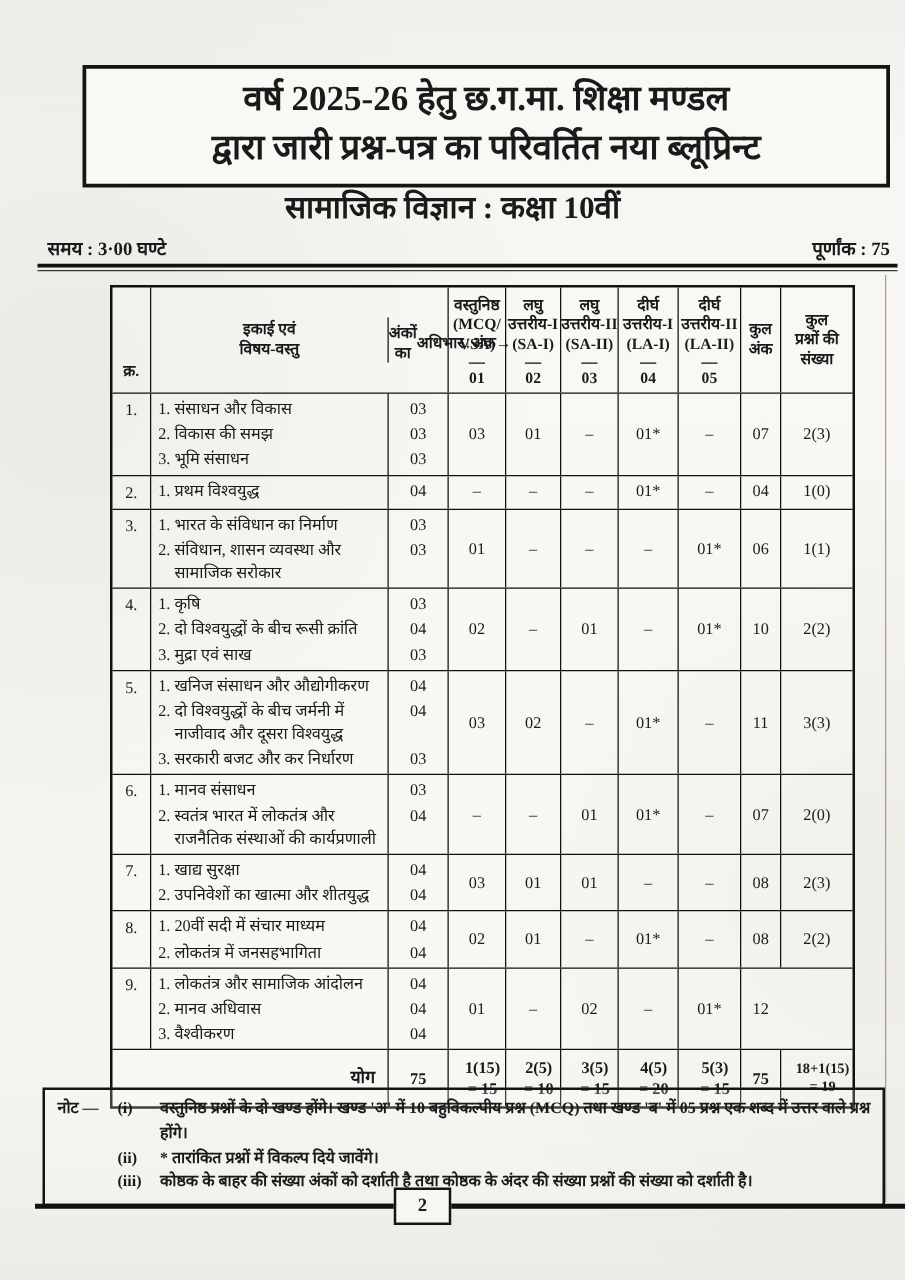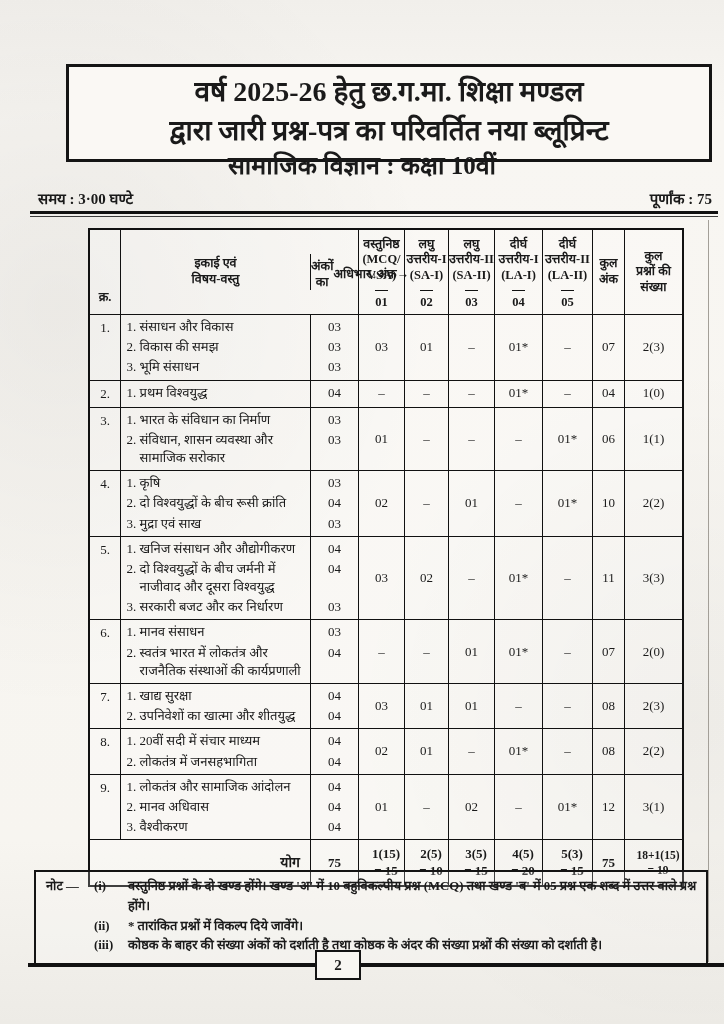--- a/index.html
+++ b/index.html
@@ -13,21 +13,21 @@
   }
   .page {
     position:relative; width:724px; height:1024px; overflow:hidden;
     background:
       radial-gradient(ellipse at 8% 30%, rgba(0,0,0,0.05), transparent 40%),
       radial-gradient(ellipse at 96% 70%, rgba(0,0,0,0.04), transparent 35%),
       linear-gradient(180deg,#f1efeb 0%, #f8f6f2 12%, #f7f5f0 82%, #edebe6 100%);
   }
   
   .title-box {
-    position:absolute; left:66px; top:64px; width:646px;
+    position:absolute; left:66px; top:52px; width:646px;
     border:3px solid #141414; background:#faf8f4;
     text-align:center; font-weight:bold; font-size:28px; line-height:1.38;
     padding:6px 6px 9px;
   }
   .subject {
     position:absolute; left:0; top:147px; width:100%;
     text-align:center; font-weight:bold; font-size:25px;
   }
   .meta-row {
     position:absolute; left:38px; top:188px; width:674px;
@@ -330,21 +330,20 @@
           <div class="wt" style="grid-row: 2;">04</div>
           <div class="topic" style="grid-row: 3;">3. वैश्वीकरण</div>
           <div class="wt" style="grid-row: 3;">04</div>
         </div>
         <div class="cell c-val0">01</div>
         <div class="cell c-val1">–</div>
         <div class="cell c-val2">02</div>
         <div class="cell c-val3">–</div>
         <div class="cell c-val4">01*</div>
         <div class="cell c-total">12</div>
-        <div class="cell c-questions">3(1)</div>
       </div>
       <div class="trow trow-total">
         <div class="cell c-yog">योग</div>
         <div class="cell c-wtot">75</div>
         <div class="cell c-val0 c-2l">
           <div>1(15)</div>
           <div>= 15</div>
         </div>
         <div class="cell c-val1 c-2l">
           <div>2(5)</div>

